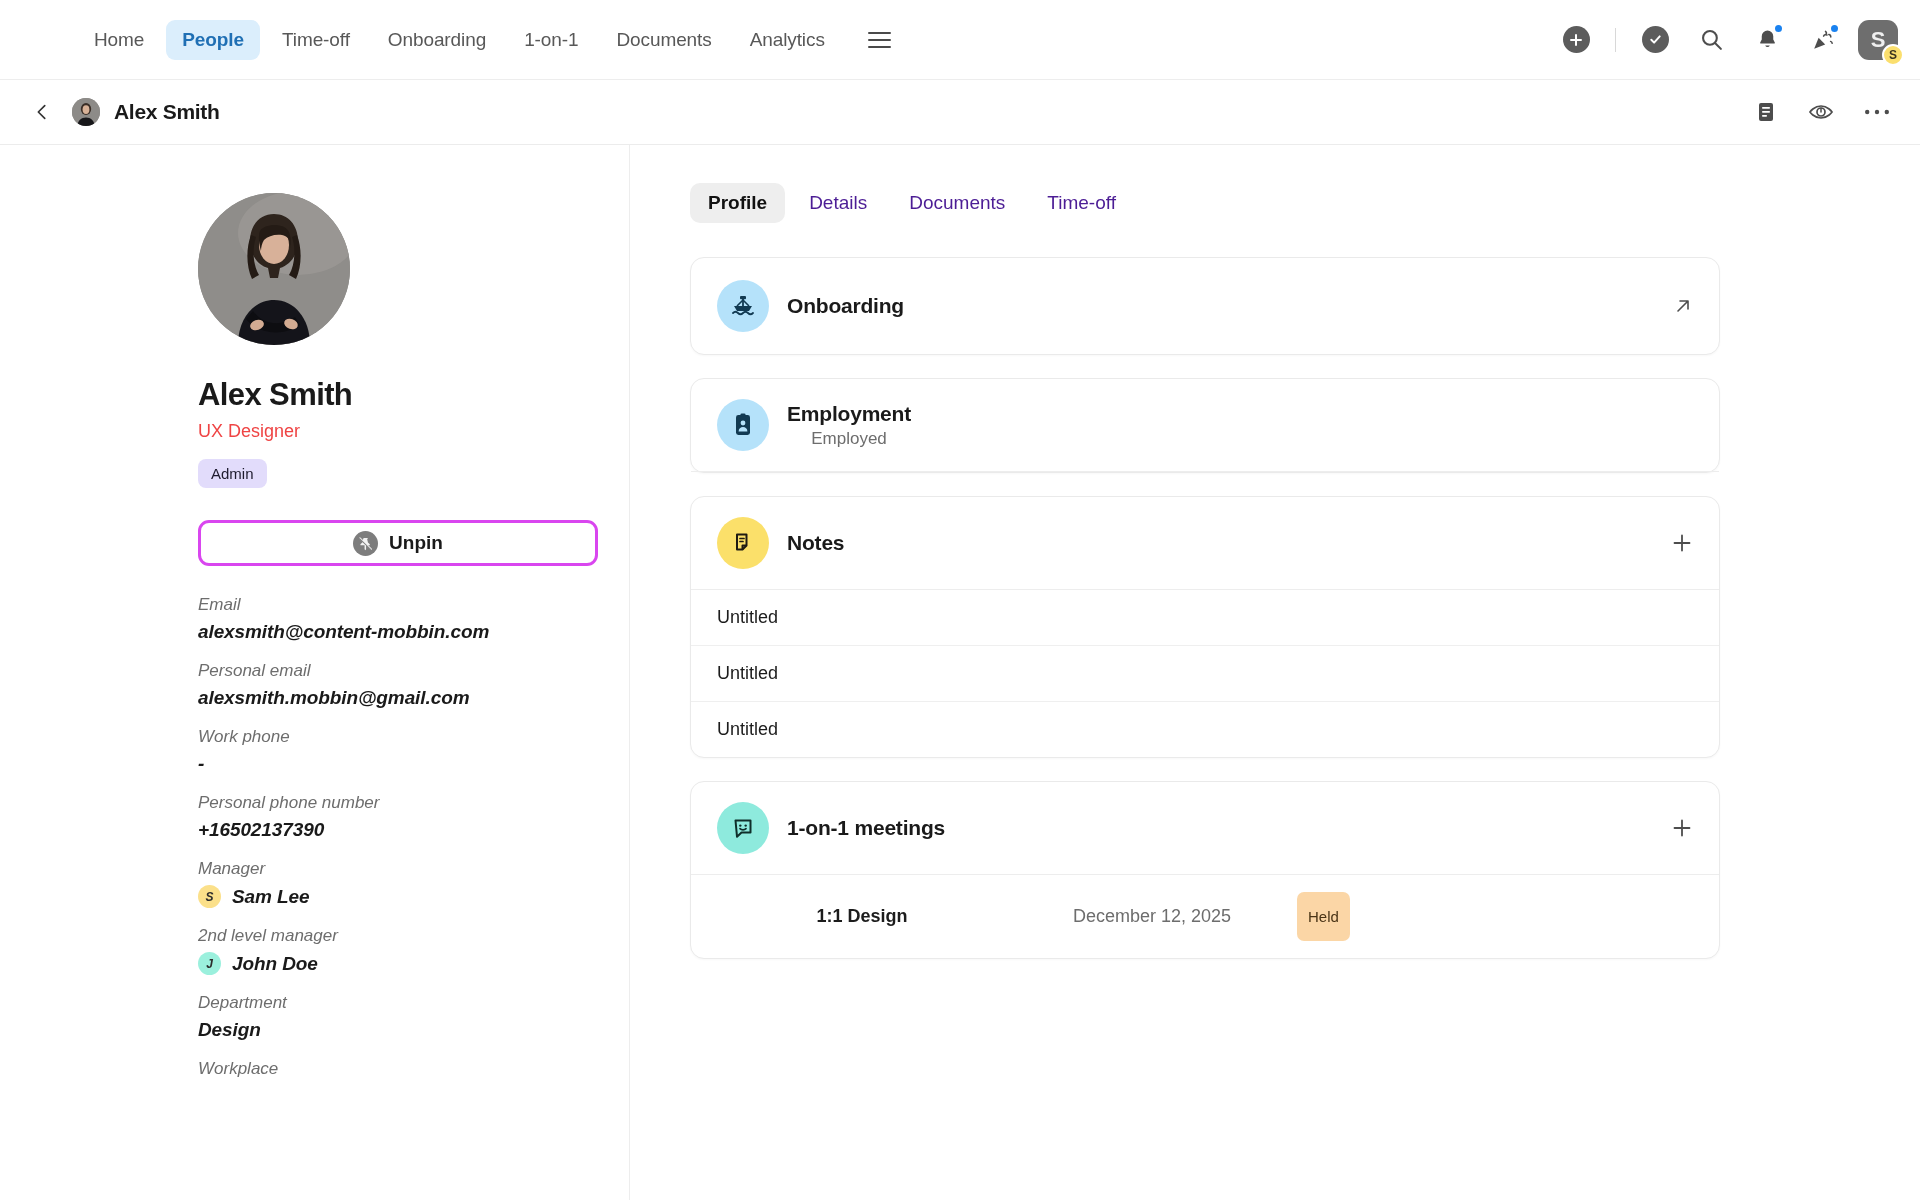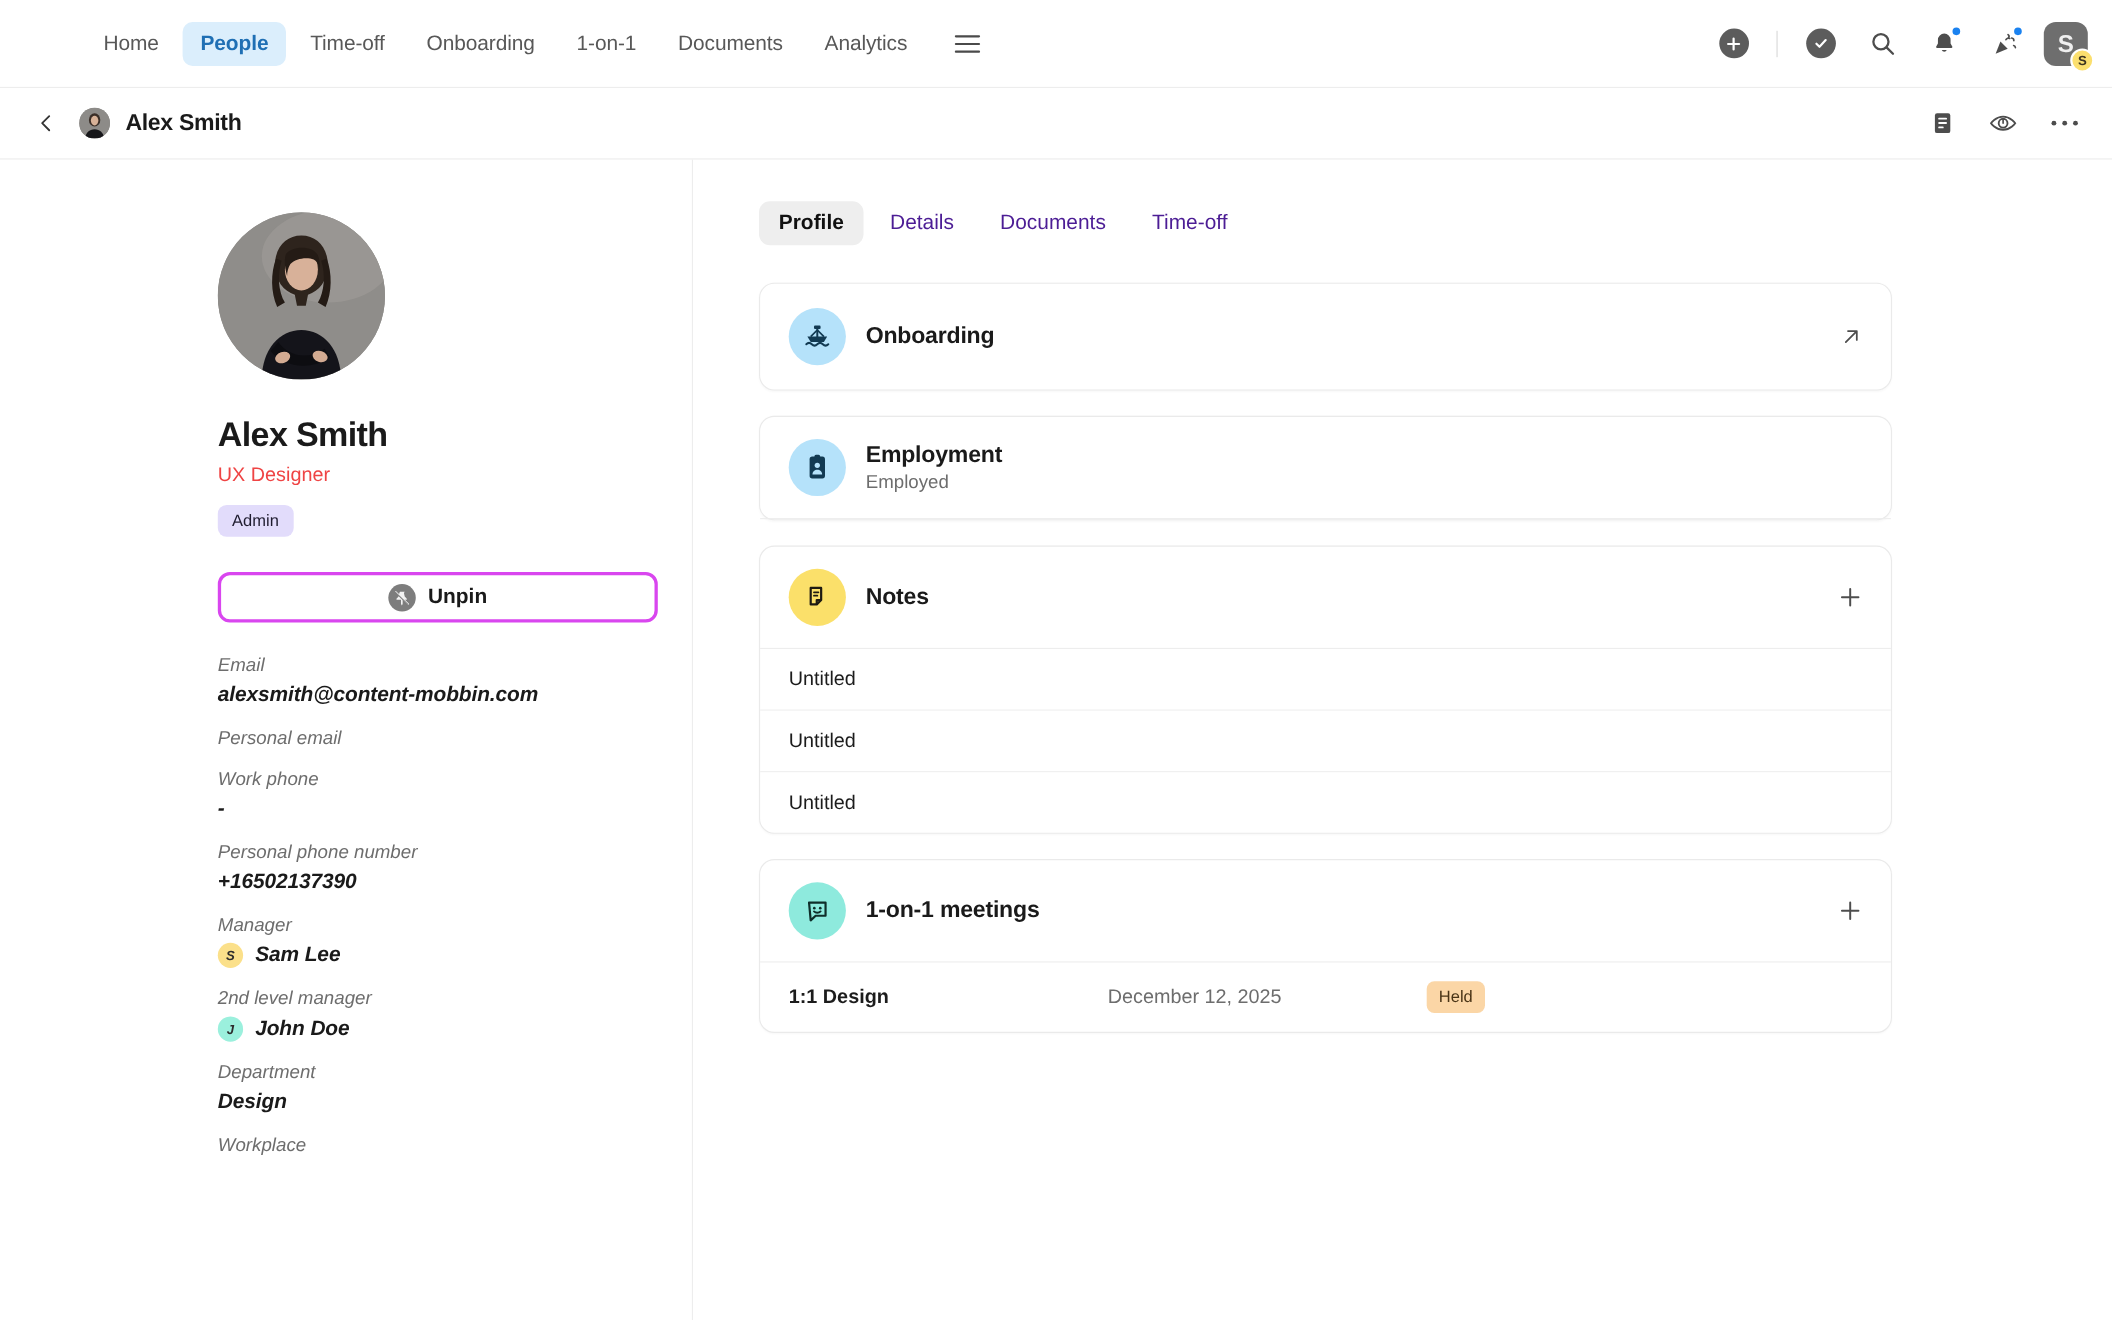--- a/index.html
+++ b/index.html
@@ -119,21 +119,21 @@
   .field-label { font-size: 17px; color: #6d6d6d; }
   .field-value { font-size: 19px; font-weight: 600; margin-top: 6px; letter-spacing: -0.1px; }
   .field-value.person { display: flex; align-items: center; gap: 11px; font-weight: 600; }
   .mini-av {
     width: 23px; height: 23px; border-radius: 50%;
     font-size: 12px; font-weight: 700; color: #2c2c2c;
     display:flex; align-items:center; justify-content:center;
   }
 
   
-  .right-panel { flex: 1; padding: 38px 0 0 60px; overflow: hidden; }
+  .right-panel { flex: 1; padding: 38px 0 0 60px; overflow: hidden; text-align: center; }
   .tabs { display: flex; gap: 6px; margin-bottom: 34px; }
   .tab {
     font-size: 19px; color: #4c1d95; padding: 9px 18px;
     border-radius: 10px; cursor: pointer;
   }
   .tab.active { background: #eeeeee; color: #111; font-weight: 700; }
 
   .card {
     width: 1030px; background: #fff;
     border: 1px solid #eaeaea; border-radius: 14px;
@@ -162,21 +162,21 @@
 
   .list-row {
     padding: 17px 26px; font-size: 18px; color: #1c1c1c;
     display: flex; align-items: center; cursor: pointer;
   }
   .list-row + .list-row { border-top: 1px solid #efefef; }
   .row-title { width: 290px; font-weight: 600; }
   .row-date { width: 290px; color: #6d6d6d; font-size: 18px; }
   .pill {
     background: #fbd6a6; color: #4a3416;
-    font-size: 15px; padding: 6px 11px; border-radius: 7px; font-weight: 500;
+    font-size: 15px; padding: 16px 11px; border-radius: 7px; font-weight: 500;
   }
 </style>
 </head>
 <body>
 
 <div class="topnav">
   <div class="nav-links">
     <div class="nav-link">Home</div>
     <div class="nav-link active">People</div>
     <div class="nav-link">Time-off</div>
@@ -308,20 +308,21 @@
       <span>Unpin</span>
     </div>
 
     <div class="fields">
       <div class="field">
         <div class="field-label">Email</div>
         <div class="field-value">alexsmith@content-mobbin.com</div>
       </div>
       <div class="field">
         <div class="field-label">Personal email</div>
+        <div class="field-value">alexsmith.mobbin@gmail.com</div>
       </div>
       <div class="field">
         <div class="field-label">Work phone</div>
         <div class="field-value">-</div>
       </div>
       <div class="field">
         <div class="field-label">Personal phone number</div>
         <div class="field-value">+16502137390</div>
       </div>
       <div class="field">

